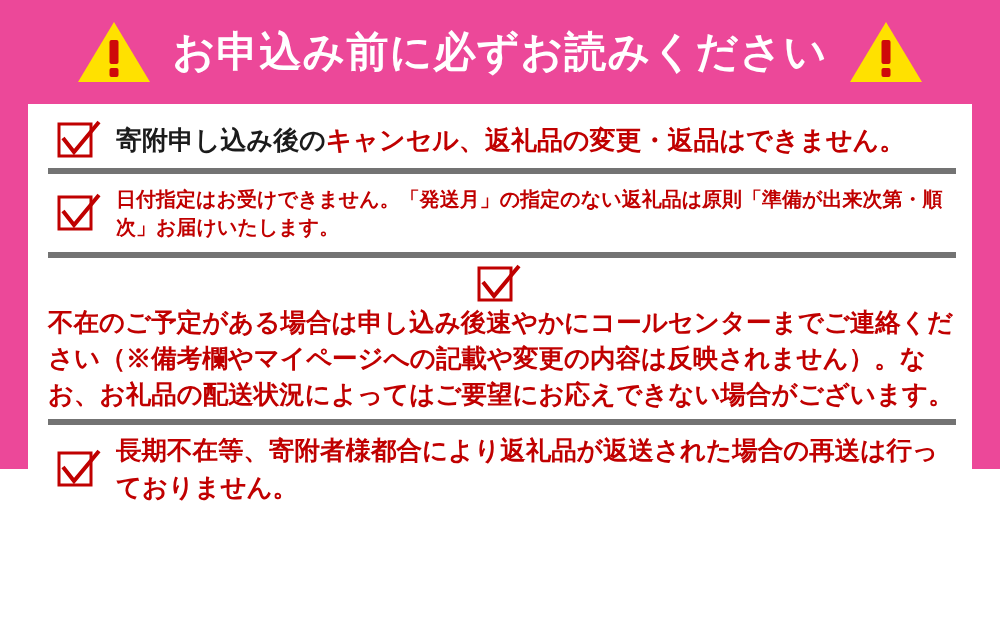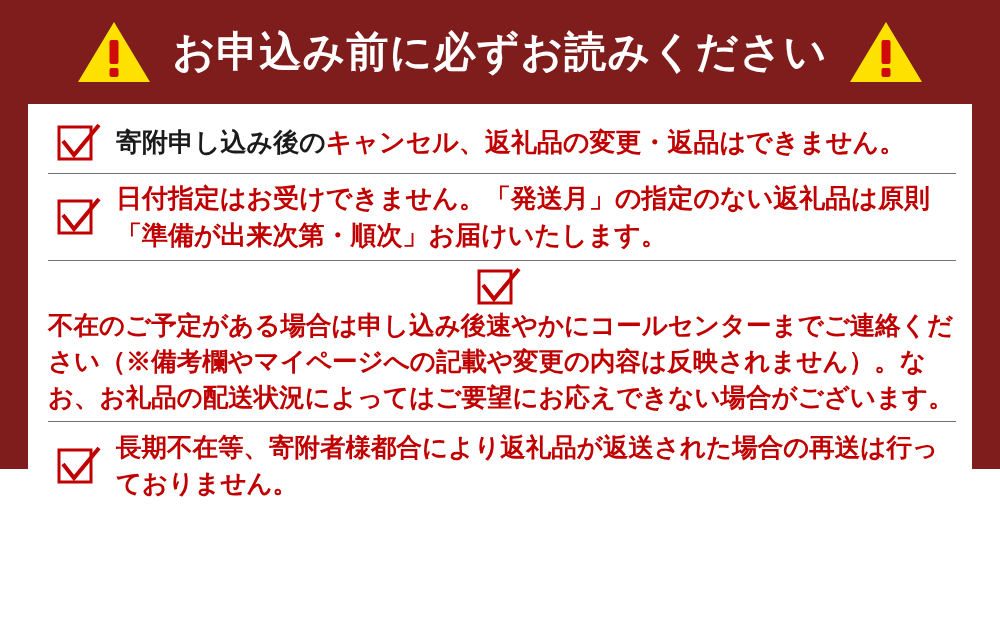--- a/index.html
+++ b/index.html
@@ -10,21 +10,21 @@
     width: 1000px;
     height: 621px;
     background: #ffffff;
     font-family: "Liberation Sans", sans-serif;
     overflow: hidden;
   }
   .poster {
     position: relative;
     width: 1000px;
     height: 469px;
-    background: #7f1d1d;
+    background: #ec4899;
     box-sizing: border-box;
     padding: 0;
   }
   
   .header {
     height: 104px;
     display: flex;
     align-items: center;
     justify-content: center;
     gap: 22px;
@@ -55,21 +55,21 @@
     padding: 8px 16px 8px 20px;
   }
   .rows {
     display: flex;
     flex-direction: column;
     height: 100%;
   }
   .row {
     display: flex;
     align-items: center;
-    border-bottom: 1px solid #737373;
+    border-bottom: 6px solid #737373;
     padding: 6px 0;
     box-sizing: border-box;
   }
   .row:last-child {
     border-bottom: none;
   }
   .row-1 { min-height: 62px; }
   .row-2 { min-height: 84px; }
   .row-3 { min-height: 148px; flex-direction: column; }
   .row-4 { min-height: 88px; }
@@ -86,23 +86,23 @@
   .check svg { display: block; }
 
   .row-text {
     color: #c00000;
     font-size: 25.5px;
     font-weight: bold;
     line-height: 1.42;
     letter-spacing: 0px;
   }
   .row-1 .row-text { font-size: 26px; }
-  .row-2 .row-text { font-size: 26px; }
+  .row-2 .row-text { font-size: 20px; font-family: Liberation Serif, serif; }
   .row-3 .row-text { font-size: 25.5px; }
-  .row-4 .row-text { font-size: 25.5px; font-family: Liberation Serif, serif; }
+  .row-4 .row-text { font-size: 25.5px; }
   .row-5 .row-text { font-size: 25.5px; }
 
   .dark { color: #1b1b1b; }
 </style>
 </head>
 <body>
 
 <div class="poster">
 
   <div class="header">

